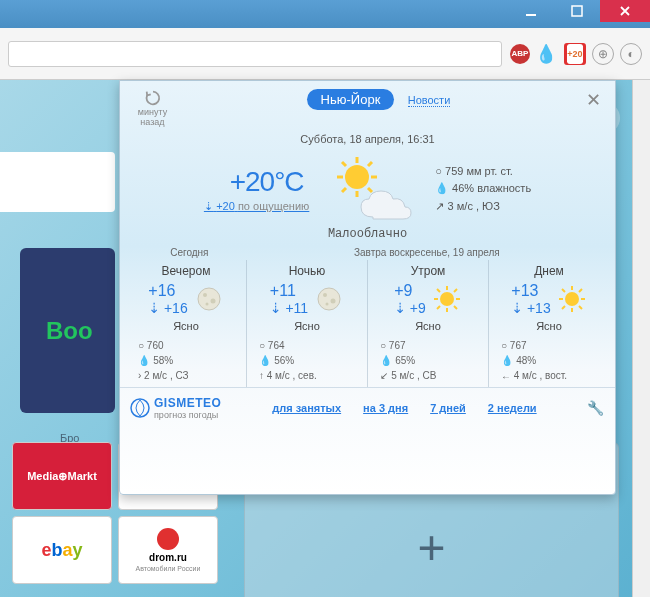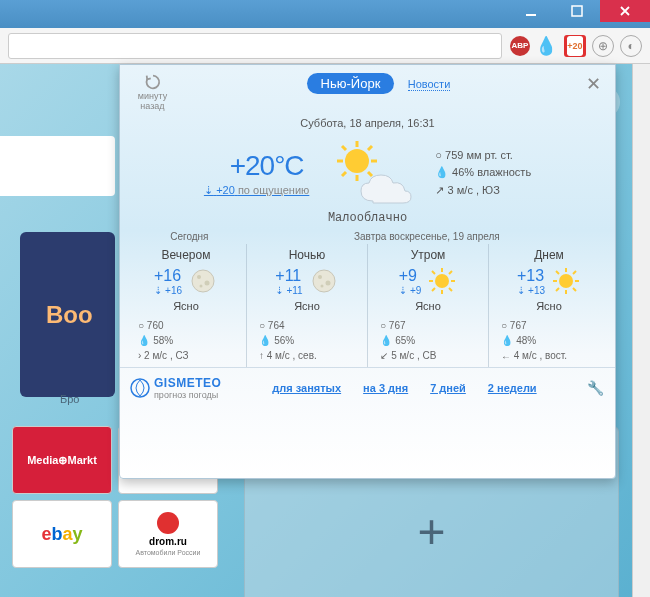--- a/index.html
+++ b/index.html
@@ -5,39 +5,39 @@
   * { box-sizing: border-box; margin: 0; padding: 0; }
   body { font-family: Arial, sans-serif; font-size: 12px; width: 650px; height: 597px; overflow: hidden; background: #fff; }
   
   
   .titlebar { height: 28px; background: linear-gradient(to bottom, #5a9fd4, #4a8fc4); display: flex; justify-content: flex-end; }
   .winbtn { width: 46px; height: 22px; display: flex; align-items: center; justify-content: center; color: #fff; font-size: 14px; }
   .winbtn.close { background: #d9304c; width: 50px; }
   .winbtn svg { width: 12px; height: 12px; }
   
   
-  .toolbar { height: 36px; background: #f5f5f5; border-bottom: 1px solid #ccc; display: flex; align-items: center; padding: 0 8px; }
+  .toolbar { height: 52px; background: #f5f5f5; border-bottom: 1px solid #ccc; display: flex; align-items: center; padding: 0 8px; }
   .urlbar { flex: 1; height: 26px; border: 1px solid #ccc; border-radius: 3px; background: #fff; margin-right: 8px; }
   .ext-icons { display: flex; align-items: center; gap: 6px; }
   .ext-icon { width: 22px; height: 22px; display: flex; align-items: center; justify-content: center; border-radius: 3px; }
   .abp { background: #c73434; border-radius: 50%; color: #fff; font-size: 8px; font-weight: bold; width: 20px; height: 20px; }
   .drop { color: #2a7de1; font-size: 18px; }
   .gis-ext { border: 3px solid #e03030; padding: 2px; }
   .gis-ext-inner { width: 20px; height: 20px; background: #fff; border-radius: 3px; display: flex; align-items: center; justify-content: center; font-size: 9px; color: #e07030; font-weight: bold; }
   .tool-btn { width: 22px; height: 22px; border: 1px solid #aaa; border-radius: 50%; display: flex; align-items: center; justify-content: center; color: #888; font-size: 12px; }
   
   
   .main { position: relative; height: 533px; background: linear-gradient(135deg, #a8d8e8 0%, #7ec5dd 50%, #5ab0d0 100%); }
   .scrollbar { position: absolute; right: 0; top: 0; width: 18px; height: 100%; background: #f0f0f0; border-left: 1px solid #ccc; }
   .search-round { position: absolute; right: 30px; top: 22px; width: 32px; height: 32px; border-radius: 50%; background: rgba(255,255,255,0.3); display: flex; align-items: center; justify-content: center; color: #fff; }
   
   
   .white-panel { position: absolute; left: 0; top: 72px; width: 115px; height: 60px; background: #fff; border-radius: 0 4px 4px 0; }
-  .big-tile { position: absolute; left: 20px; top: 168px; width: 95px; height: 165px; background: #2c3c6e; border-radius: 6px; color: #fdba74; font-size: 24px; font-weight: bold; display: flex; align-items: center; padding-left: 26px; }
-  .tile-label { position: absolute; left: 60px; top: 329px; font-size: 11px; color: #4a6578; }
+  .big-tile { position: absolute; left: 20px; top: 168px; width: 95px; height: 165px; background: #2c3c6e; border-radius: 6px; color: #22c55e; font-size: 24px; font-weight: bold; display: flex; align-items: center; padding-left: 26px; }
+  .tile-label { position: absolute; left: 60px; top: 352px; font-size: 11px; color: #4a6578; }
   .tiles-row { position: absolute; left: 12px; top: 362px; display: flex; gap: 6px; }
   .tiles-row2 { position: absolute; left: 12px; top: 436px; display: flex; gap: 6px; }
   .sm-tile { width: 100px; height: 68px; background: #fff; border: 1px solid #ccc; border-radius: 4px; display: flex; align-items: center; justify-content: center; font-size: 12px; overflow: hidden; }
   .media-tile { background: #d61f3a; color: #fff; font-weight: bold; font-size: 11px; }
   .gis-tile { color: #2a7de1; font-weight: bold; font-size: 11px; }
   .ebay-tile span { font-weight: bold; font-size: 18px; }
   .drom-tile { display: flex; flex-direction: column; align-items: center; justify-content: center; gap: 2px; }
   .drom-circle { width: 22px; height: 22px; border-radius: 50%; background: #e03030; }
   .plus-tile { position: absolute; left: 244px; top: 362px; width: 375px; height: 210px; background: rgba(200,220,230,0.5); border: 1px solid rgba(150,170,180,0.5); border-radius: 6px; display: flex; align-items: center; justify-content: center; font-size: 48px; color: #4a6578; }
   
@@ -68,21 +68,21 @@
   .forecast-labels { display: flex; padding: 6px 10px 2px; font-size: 10px; color: #666; }
   .forecast-labels .today { width: 25%; text-align: center; }
   .forecast-labels .tomorrow { flex: 1; text-align: center; }
   
   .forecast { display: flex; padding: 0 6px; }
   .fc { flex: 1; border-right: 1px solid rgba(160,180,195,0.5); padding: 4px 6px; text-align: center; font-size: 11px; color: #555; }
   .fc:last-child { border-right: none; }
   .fc-part { color: #444; margin-bottom: 4px; font-size: 12px; }
   .fc-top { display: flex; align-items: center; justify-content: center; gap: 6px; margin-bottom: 4px; }
   .fc-temp { color: #2a7de1; font-size: 16px; text-align: left; }
-  .fc-feels { color: #2a7de1; font-size: 10px; }
+  .fc-feels { color: #2a7de1; font-size: 14px; }
   .fc-icon { width: 30px; height: 30px; }
   .fc-cond { margin: 4px 0 6px; color: #444; }
   .fc-meta { text-align: left; line-height: 1.5; font-size: 10px; color: #666; padding-left: 6px; }
   
   .footer { display: flex; align-items: center; padding: 8px 10px; border-top: 1px solid #d0dde8; gap: 18px; }
   .brand { display: flex; align-items: center; gap: 4px; font-size: 9px; color: #888; }
   .brand-logo { width: 20px; height: 20px; }
   .brand-txt .b1 { color: #2a7de1; font-weight: bold; font-size: 12px; letter-spacing: 0.5px; }
   .footer-link { color: #2a7de1; text-decoration: underline; font-size: 11px; font-weight: bold; }
   .footer-links { display: flex; gap: 22px; flex: 1; justify-content: center; }

